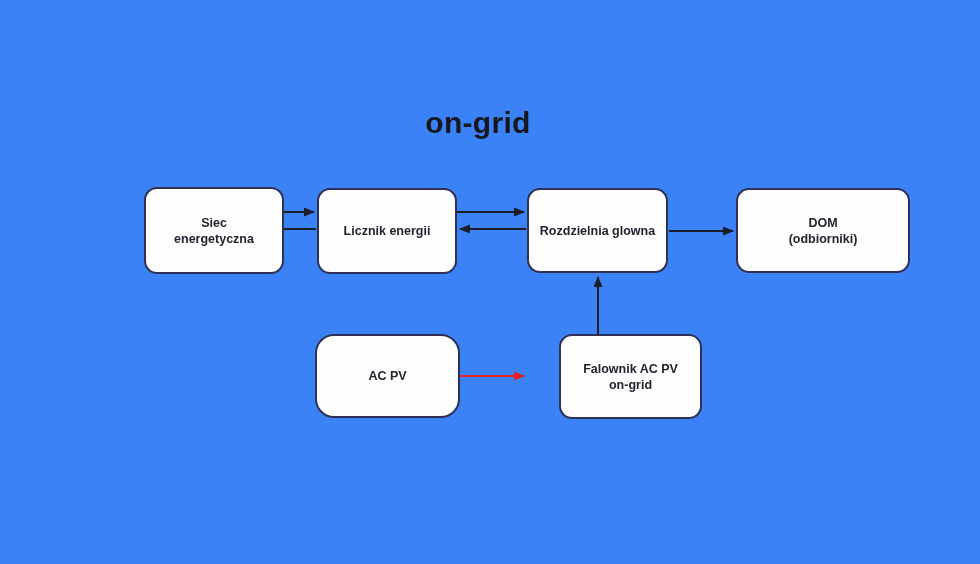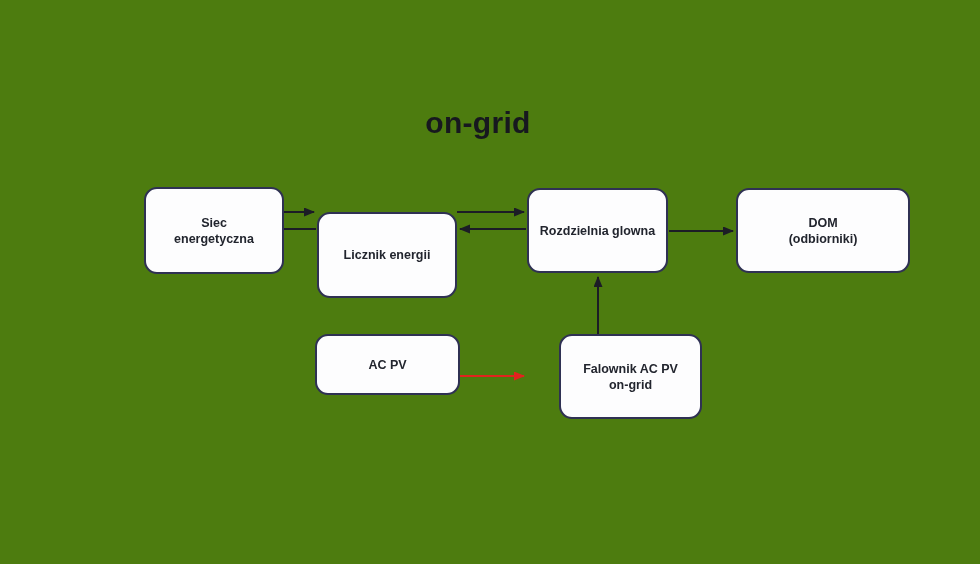--- a/index.html
+++ b/index.html
@@ -4,21 +4,21 @@
 <style>
   html, body {
     margin: 0;
     padding: 0;
     font-family: "Liberation Sans", sans-serif;
   }
   .stage {
     position: relative;
     width: 980px;
     height: 564px;
-    background: #4d7c0f;
+    background: #3b82f6;
     overflow: hidden;
   }
   .diagram-title {
     position: absolute;
     top: 106px;
     left: 0;
     width: 956px;
     text-align: center;
     font-size: 30px;
     font-weight: bold;
@@ -36,24 +36,24 @@
     align-items: center;
     justify-content: center;
     text-align: center;
     font-size: 12.5px;
     font-weight: bold;
     color: #22252e;
     line-height: 16px;
     padding: 0 8px;
   }
   .node-grid        { left: 108px; top: 187px; width: 140px; height: 87px; margin-left: 36px; }
-  .node-meter       { left: 317px; top: 188px; width: 140px; height: 86px; margin-top: 24px; }
+  .node-meter       { left: 317px; top: 188px; width: 140px; height: 86px; }
   .node-switchboard { left: 527px; top: 188px; width: 141px; height: 85px; text-align: right; }
   .node-home        { left: 736px; top: 188px; width: 174px; height: 85px; }
-  .node-ac-pv       { left: 315px; top: 334px; width: 145px; height: 61px; }
+  .node-ac-pv       { left: 315px; top: 334px; width: 145px; height: 84px; border-radius: 19px; }
   .node-inverter    { left: 527px; top: 334px; width: 143px; height: 85px; margin-left: 32px; }
   .arrows-layer {
     position: absolute;
     left: 0; top: 0;
     width: 980px;
     height: 564px;
     pointer-events: none;
   }
 </style>
 </head>

